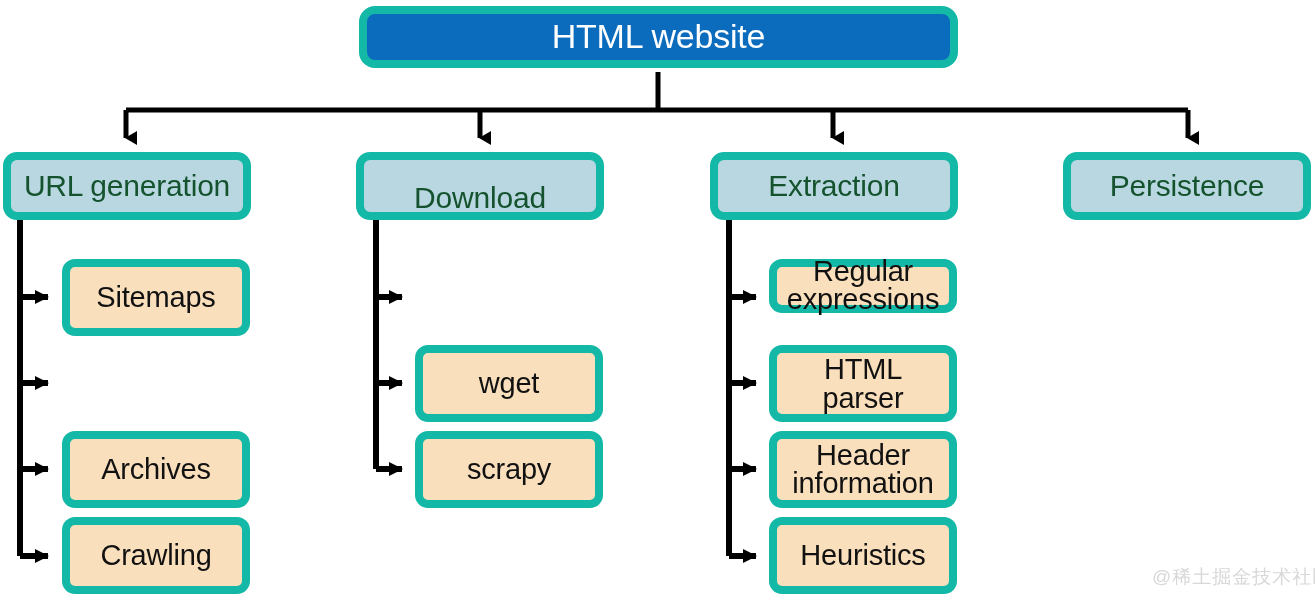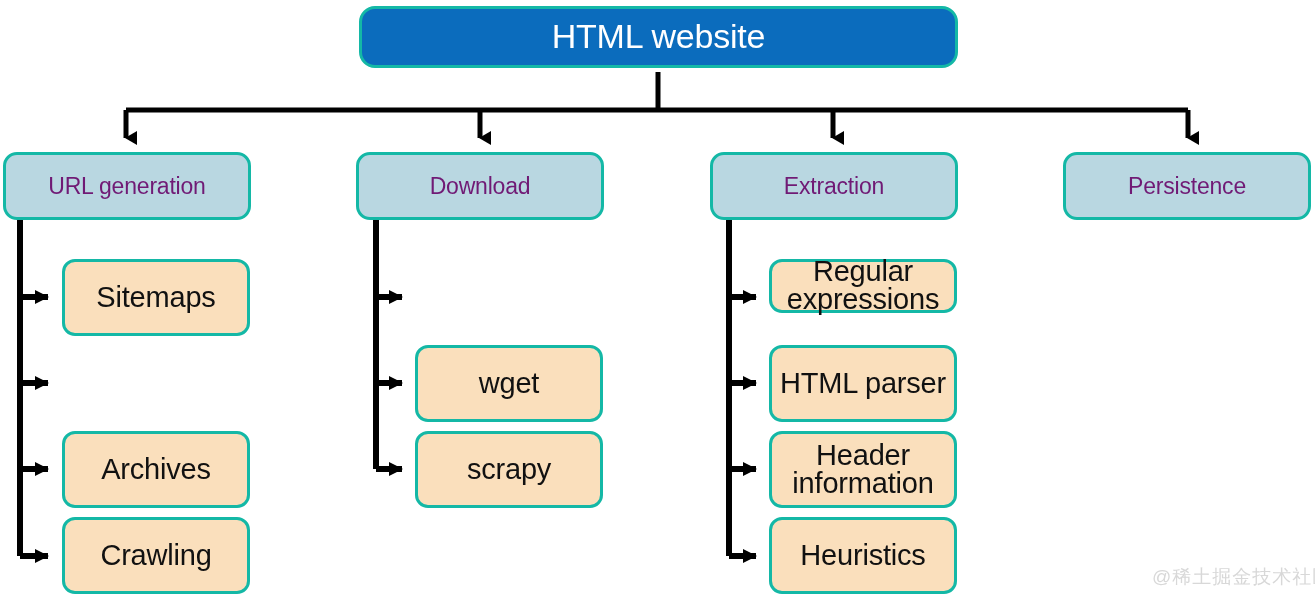--- a/index.html
+++ b/index.html
@@ -19,40 +19,40 @@
     position: absolute;
     left: 0;
     top: 0;
     width: 1315px;
     height: 596px;
     pointer-events: none;
   }
   .node {
     position: absolute;
     box-sizing: border-box;
-    border: 3px solid #14b8a6;
+    border: 8px solid #14b8a6;
     border-radius: 14px;
     display: flex;
     align-items: center;
     justify-content: center;
     text-align: center;
     line-height: 0.98;
     letter-spacing: -0.2px;
     padding: 0 6px;
   }
   .node-root {
     background: #0b6cbd;
     color: #ffffff;
     font-size: 34px;
     border-radius: 16px;
   }
   .node-cat {
     background: #b9d7e1;
-    color: #701a75;
-    font-size: 23px;
+    color: #14532d;
+    font-size: 30px;
   }
   .node-leaf {
     background: #fadfbc;
     color: #111111;
     font-size: 29px;
     border-radius: 13px;
   }
   .node-leaf.two-line {
     line-height: 0.95;
   }
@@ -113,21 +113,21 @@
   </svg>
 
   <div class="node node-root" style="left:359px; top:6px; width:599px; height:62px;">
     <span>HTML website</span>
   </div>
 
   <div class="node node-cat" style="left:3px; top:152px; width:248px; height:68px;">
     <span>URL generation</span>
   </div>
 
-  <div class="node node-cat" style="left:356px; top:152px; width:248px; height:68px;">
+  <div class="node node-cat" style="left:356px; top:152px; width:248px; height:68px;align-items:flex-end;">
     <span>Download</span>
   </div>
 
   <div class="node node-cat" style="left:710px; top:152px; width:248px; height:68px;">
     <span>Extraction</span>
   </div>
 
   <div class="node node-leaf" style="left:62px; top:259px; width:188px; height:77px;">
     <span>Sitemaps</span>
   </div>

